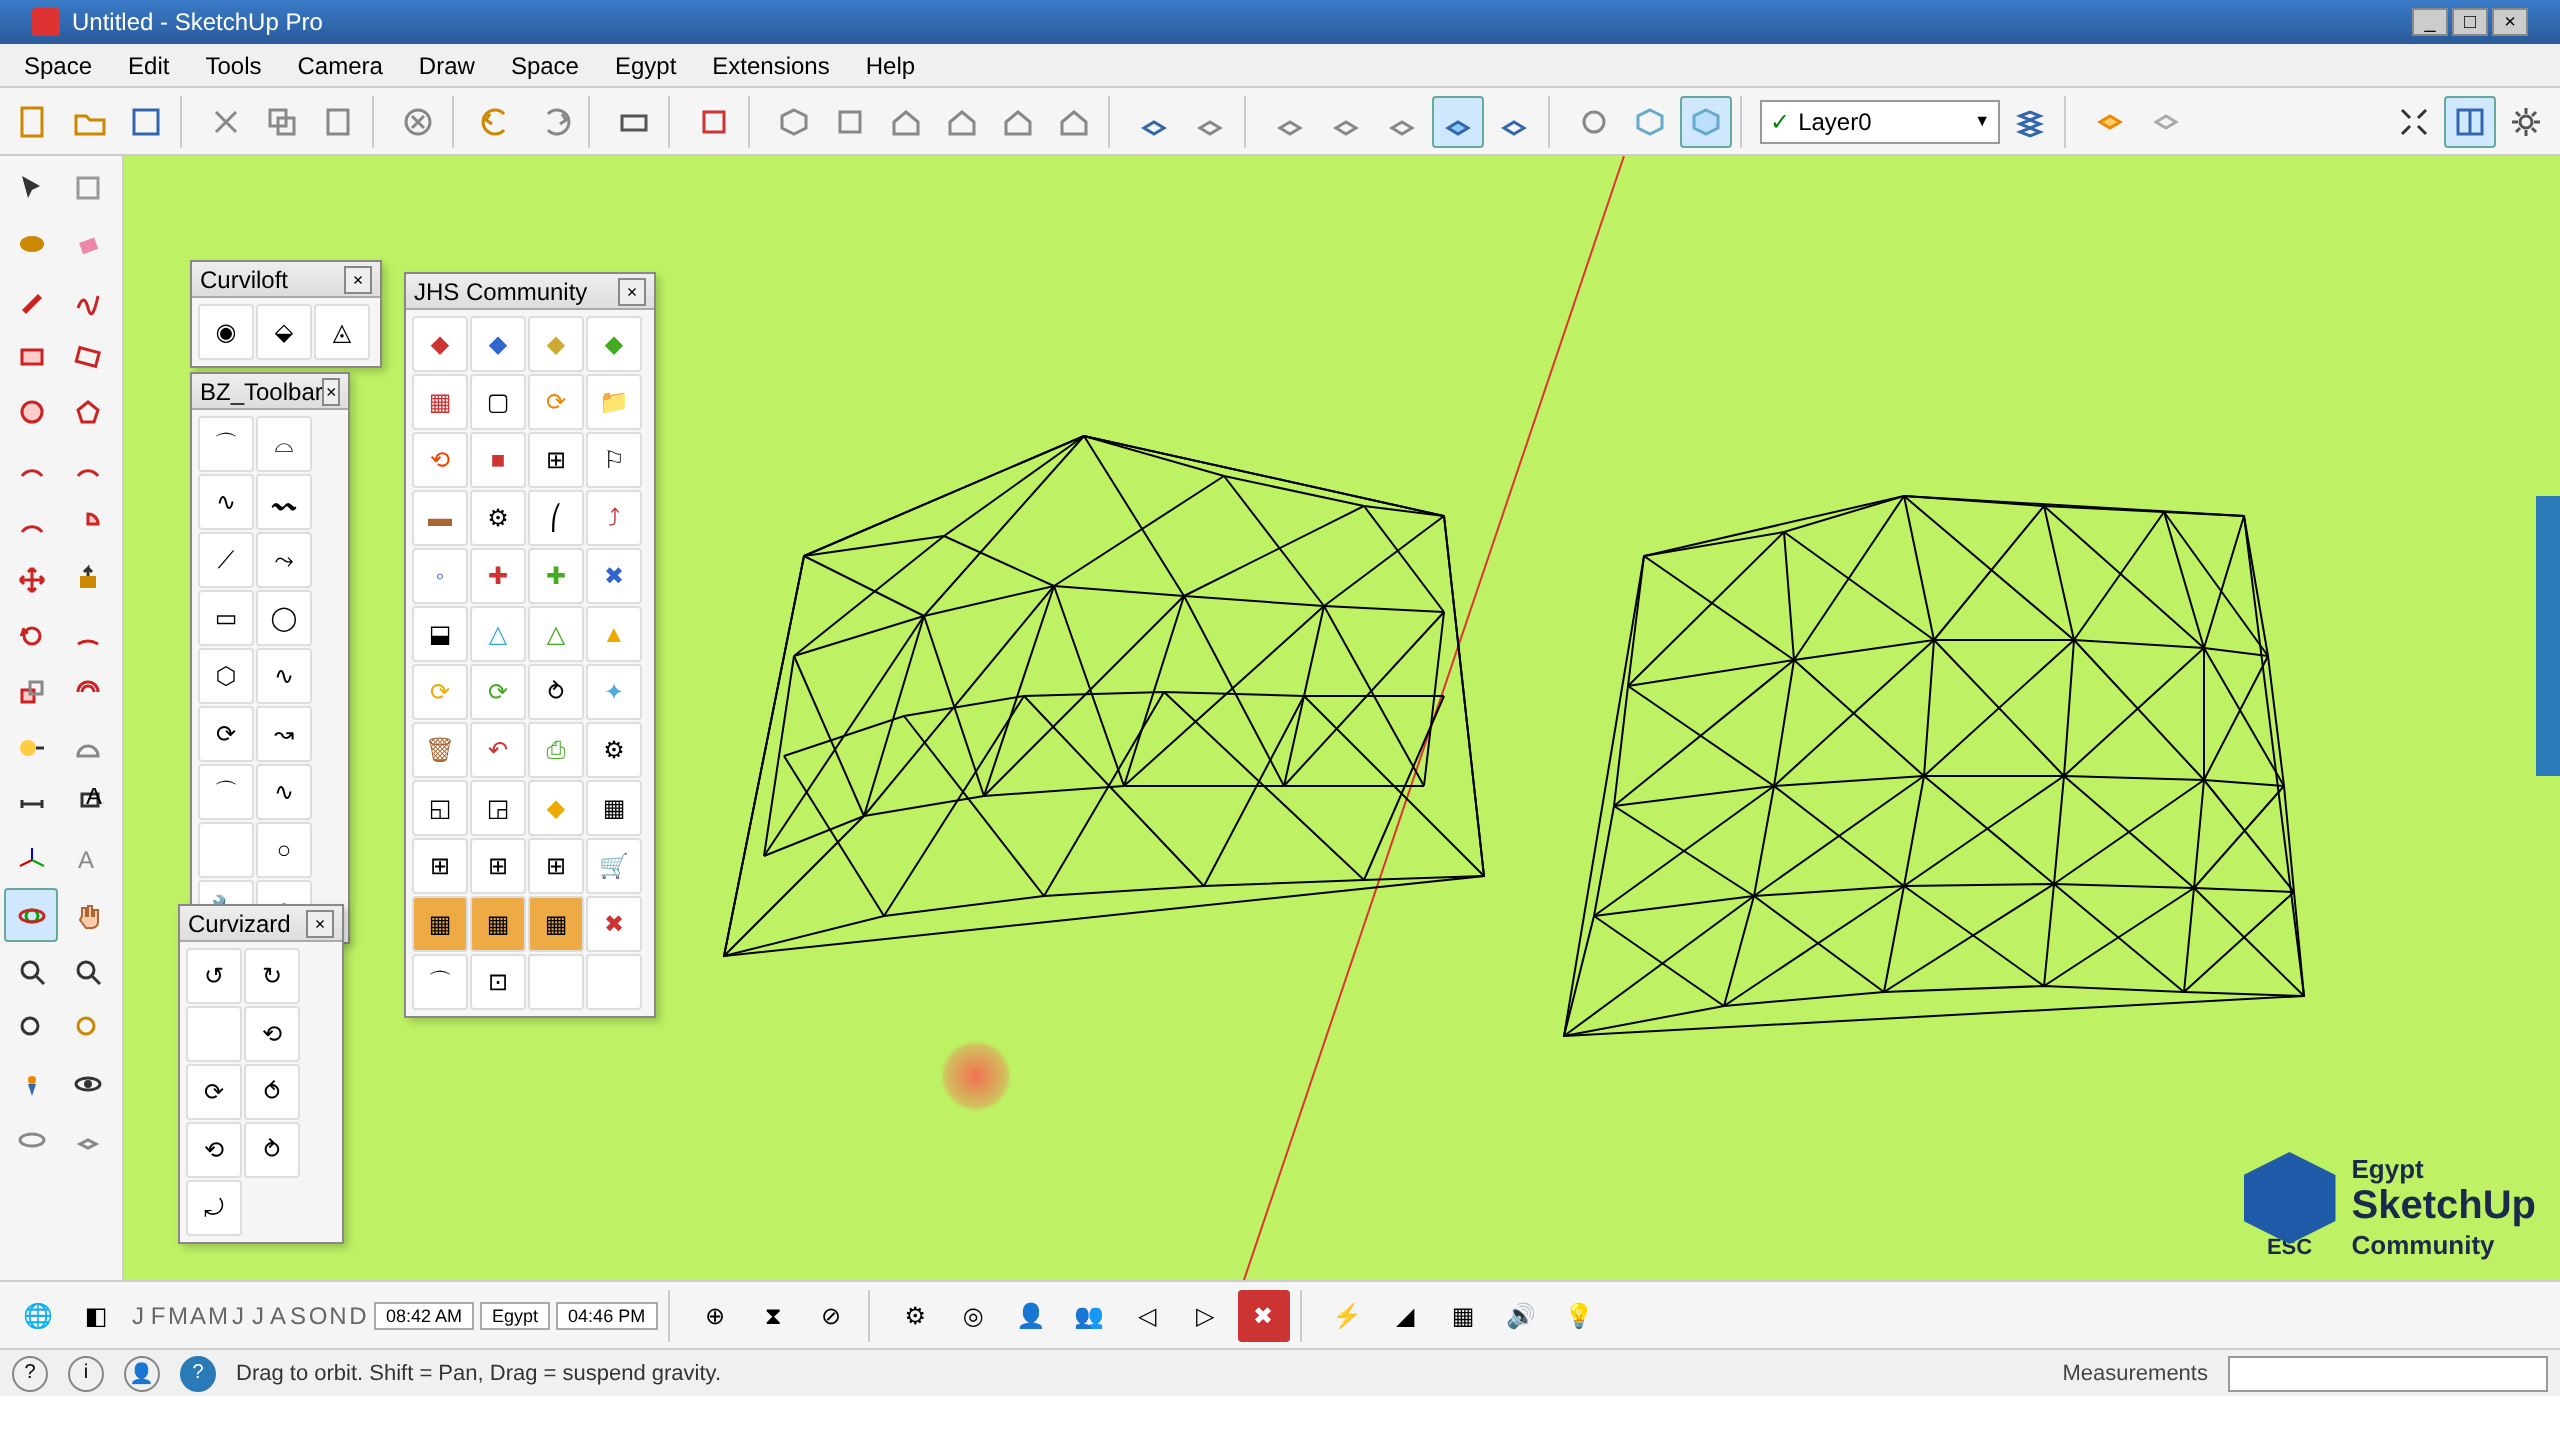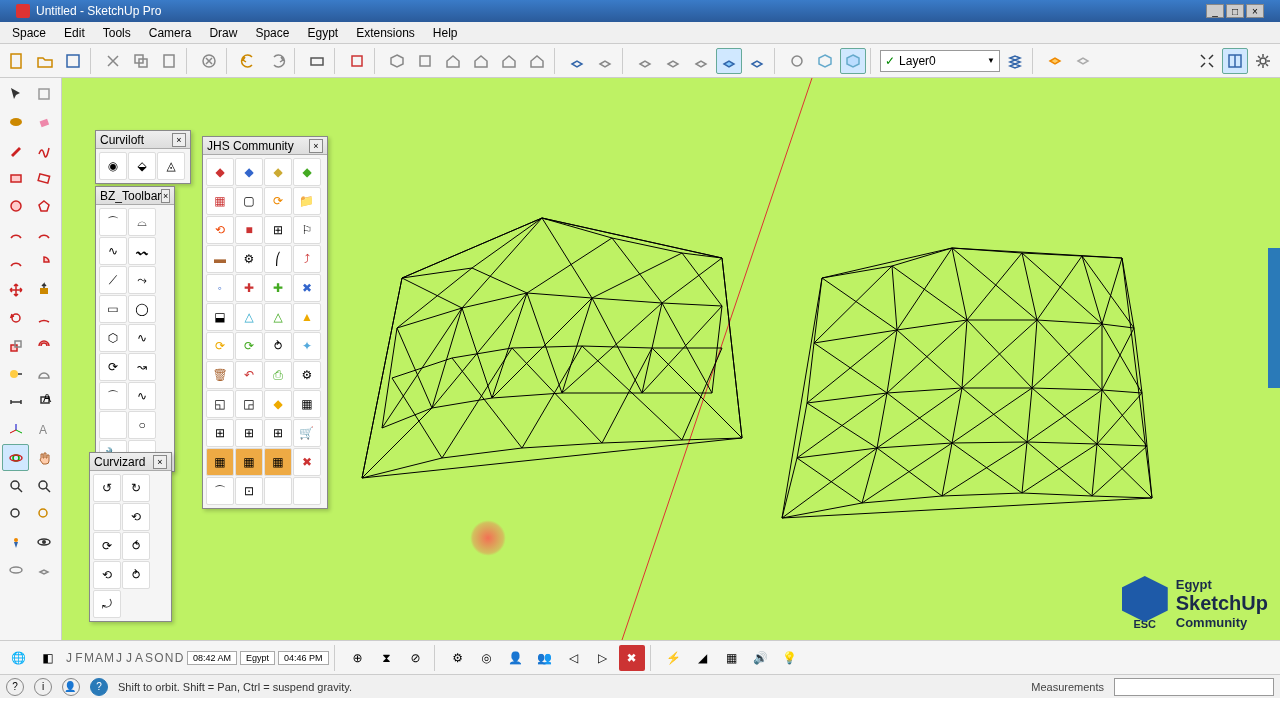--- a/index.html
+++ b/index.html
@@ -667,16 +667,16 @@
   <div class="tb-btn">▦</div>
   <div class="tb-btn">🔊</div>
   <div class="tb-btn">💡</div>
 </div>
 
 <div class="statusbar">
   <div class="round">?</div>
   <div class="round">i</div>
   <div class="round">👤</div>
   <div class="round" style="background:#2a7ab8;color:#fff;border-color:#2a7ab8">?</div>
-  <div class="hint">Shift to orbit. Shift = Pan, Ctrl = suspend gravity.</div>
+  <div class="hint">Drag to orbit. Shift = Pan, Drag = suspend gravity.</div>
   <div class="meas-lbl">Measurements</div>
   <div class="meas-box"></div>
 </div>
 
 </body></html>

